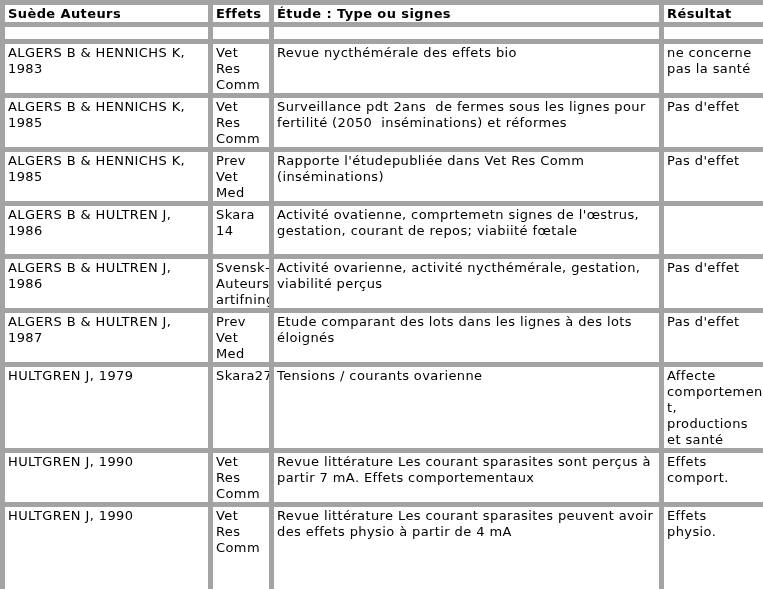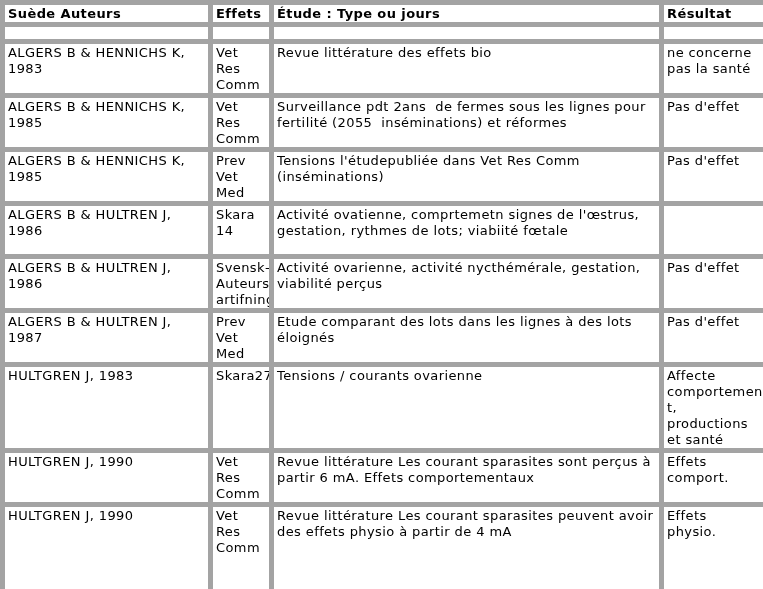--- a/index.html
+++ b/index.html
@@ -44,68 +44,68 @@
   <colgroup>
       <col class="c1">
       <col class="c2">
       <col class="c3">
       <col class="c4">
     </colgroup>
   <thead>
     <tr>
       <th>Suède Auteurs</th>
       <th>Effets</th>
-      <th>Étude : Type ou jours</th>
+      <th>Étude : Type ou signes</th>
       <th>Résultat</th>
     </tr>
   </thead>
   <tbody>
     <tr>
       <td></td>
       <td></td>
       <td></td>
       <td></td>
     </tr>
     <tr>
       <td>ALGERS B &amp; HENNICHS K,
 1983</td>
       <td>Vet
 Res
 Comm</td>
-      <td>Revue littérature des effets bio</td>
+      <td>Revue nycthémérale des effets bio</td>
       <td>ne concerne
 pas la santé</td>
     </tr>
     <tr>
       <td>ALGERS B &amp; HENNICHS K,
 1985</td>
       <td>Vet
 Res
 Comm</td>
       <td>Surveillance pdt 2ans  de fermes sous les lignes pour
-fertilité (2055  inséminations) et réformes</td>
+fertilité (2050  inséminations) et réformes</td>
       <td>Pas d'effet</td>
     </tr>
     <tr>
       <td>ALGERS B &amp; HENNICHS K,
 1985</td>
       <td>Prev
 Vet
 Med</td>
-      <td>Tensions l'étudepubliée dans Vet Res Comm
+      <td>Rapporte l'étudepubliée dans Vet Res Comm
 (inséminations)</td>
       <td>Pas d'effet</td>
     </tr>
     <tr>
       <td>ALGERS B &amp; HULTREN J,
 1986</td>
       <td>Skara
 14</td>
       <td>Activité ovatienne, comprtemetn signes de l'œstrus,
-gestation, rythmes de lots; viabiité fœtale</td>
+gestation, courant de repos; viabiité fœtale</td>
       <td></td>
     </tr>
     <tr>
       <td>ALGERS B &amp; HULTREN J,
 1986</td>
       <td>Svensk-
 Auteurs
 artifning</td>
       <td>Activité ovarienne, activité nycthémérale, gestation,
 viabilité perçus</td>
@@ -115,36 +115,36 @@
       <td>ALGERS B &amp; HULTREN J,
 1987</td>
       <td>Prev
 Vet
 Med</td>
       <td>Etude comparant des lots dans les lignes à des lots
 éloignés</td>
       <td>Pas d'effet</td>
     </tr>
     <tr>
-      <td>HULTGREN J, 1983</td>
+      <td>HULTGREN J, 1979</td>
       <td>Skara27</td>
       <td>Tensions / courants ovarienne</td>
       <td>Affecte
 comportemen
 t,
 productions
 et santé</td>
     </tr>
     <tr>
       <td>HULTGREN J, 1990</td>
       <td>Vet
 Res
 Comm</td>
       <td>Revue littérature Les courant sparasites sont perçus à
-partir 6 mA. Effets comportementaux</td>
+partir 7 mA. Effets comportementaux</td>
       <td>Effets
 comport.</td>
     </tr>
     <tr>
       <td>HULTGREN J, 1990</td>
       <td>Vet
 Res
 Comm</td>
       <td>Revue littérature Les courant sparasites peuvent avoir
 des effets physio à partir de 4 mA</td>

